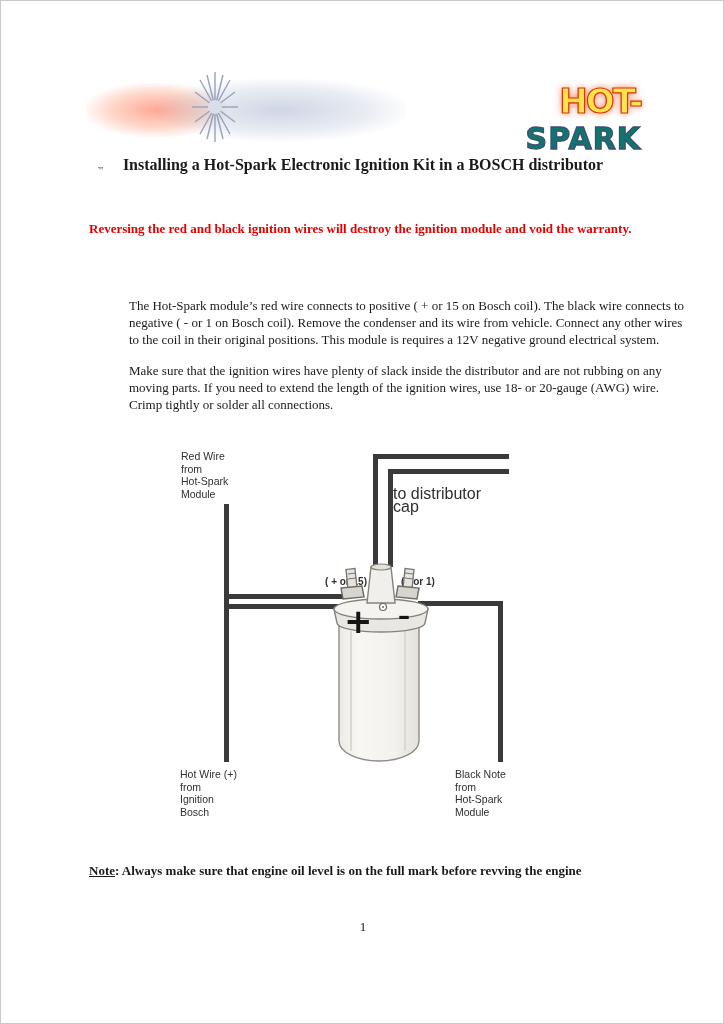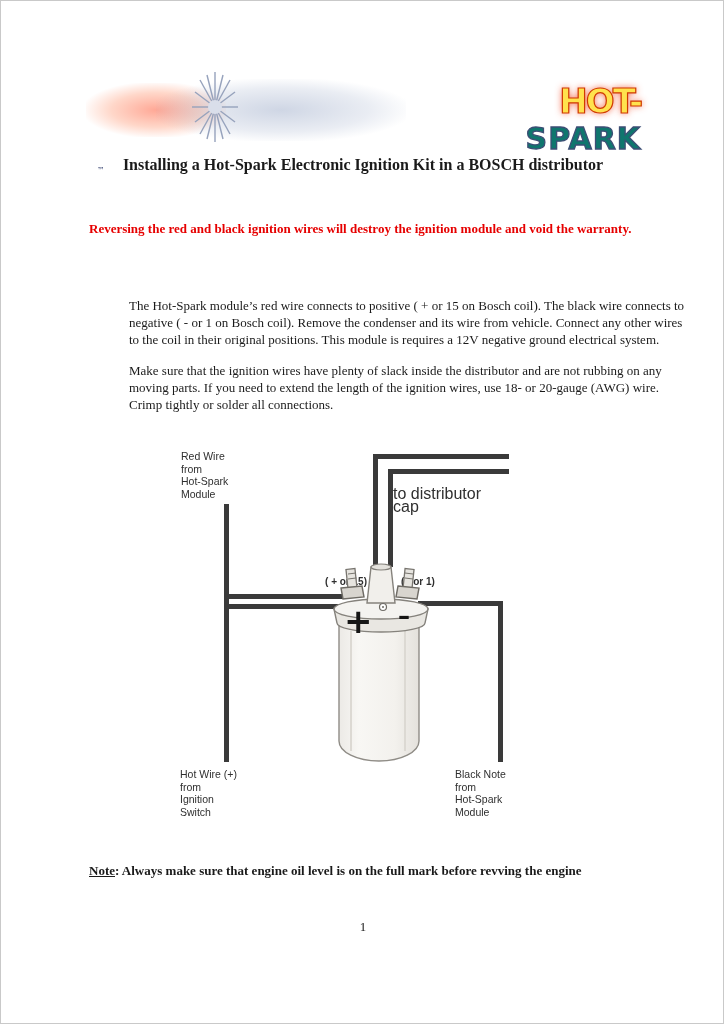--- a/index.html
+++ b/index.html
@@ -102,21 +102,21 @@
     <div class="diag-label" style="left:10px;top:4px;width:96px;">Red Wire
 from
 Hot-Spark
 Module</div>
     <div class="diag-label" style="left:222px;top:10px;width:114px;font-size:16px;margin-top:32px;">to distributor cap</div>
     <div class="term-label" style="left:138px;top:130px;width:58px;text-align:right;">( + or 15)</div>
     <div class="term-label" style="left:230px;top:130px;width:52px;text-align:left;">( - or 1)</div>
     <div class="diag-label" style="left:9px;top:322px;width:96px;">Hot Wire (+)
 from
 Ignition
-Switch</div>
+Bosch</div>
     <div class="diag-label" style="left:284px;top:322px;width:96px;">Black Note
 from
 Hot-Spark
 Module</div>
 
     <div class="wire" style="left:53px;top:58px;width:5px;height:258px;"></div>
     <div class="wire" style="left:53px;top:148px;width:125px;height:5px;"></div>
     <div class="wire" style="left:53px;top:158px;width:132px;height:5px;"></div>
 
     <div class="wire" style="left:202px;top:8px;width:136px;height:5px;"></div>

